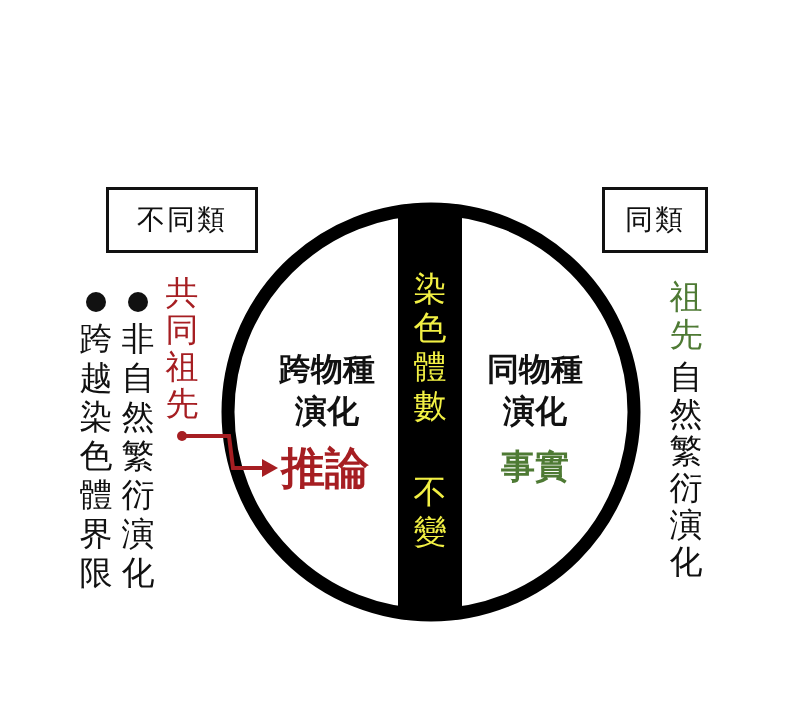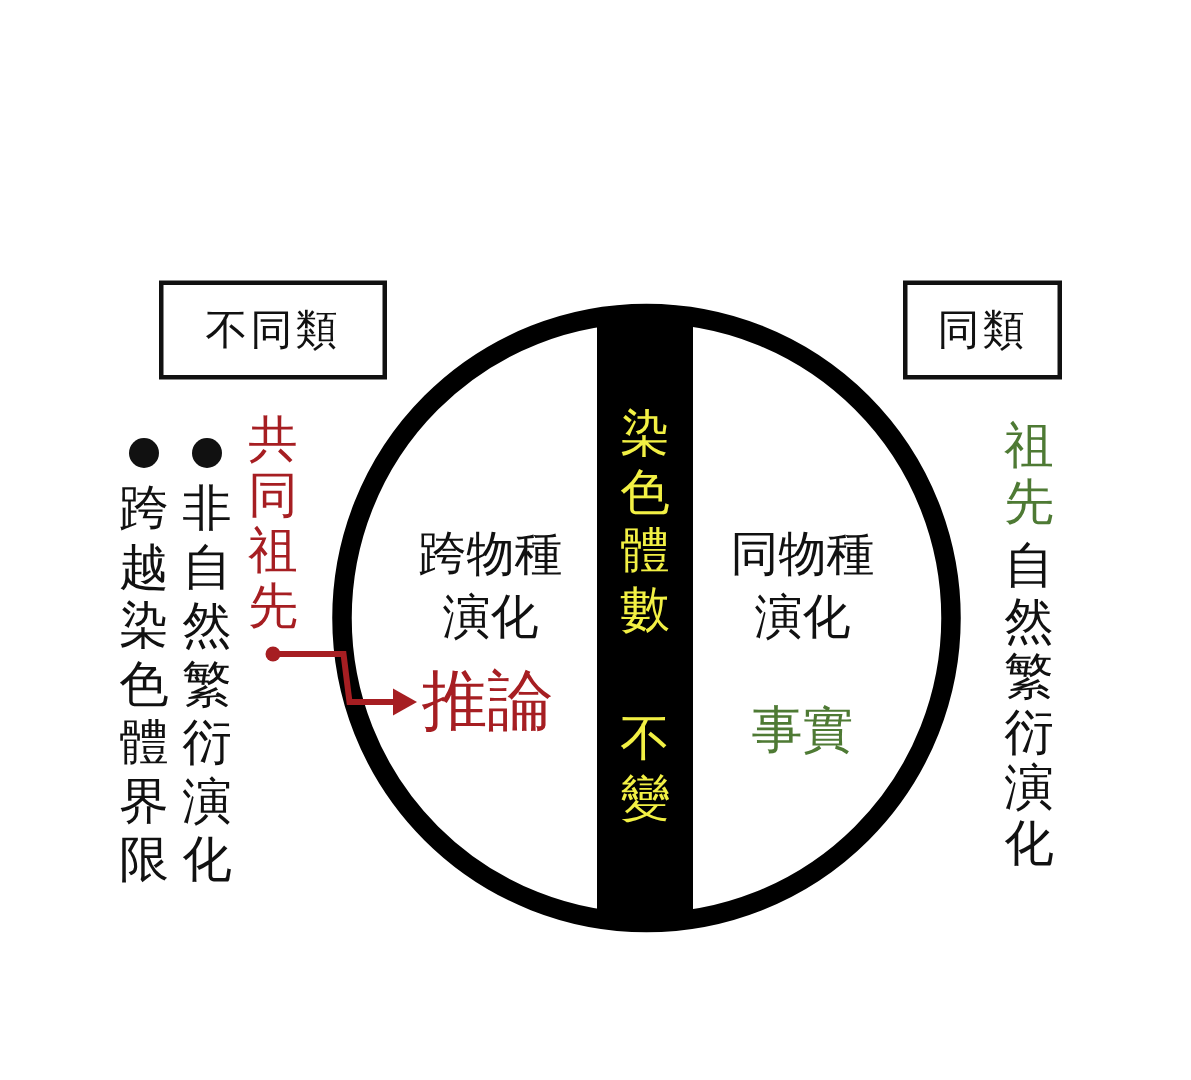--- a/index.html
+++ b/index.html
@@ -4,21 +4,21 @@
 <style>
   html, body { margin: 0; padding: 0; background: #ffffff; }
   body { width: 794px; height: 720px; position: relative; overflow: hidden;
          font-family: "DejaVu Sans", sans-serif; }
   .box { position: absolute; border: 3px solid #111; background: #fff;
          display: flex; align-items: center; justify-content: center;
          font-size: 28px; color: #111; letter-spacing: 2px; box-sizing: border-box; }
   .vcol { position: absolute; display: flex; flex-direction: column; align-items: center; }
   .vcol span { display: block; line-height: 1; }
   .bullet { width: 20px; height: 20px; border-radius: 50%; background: #111; margin-bottom: 10px; }
-  .circle-txt { position: absolute; text-align: center; font-size: 32px; line-height: 42px; color: #111; }
+  .circle-txt { position: absolute; text-align: center; font-size: 32px; line-height: 42px; color: #111; font-weight: bold; }
   svg { position: absolute; left: 0; top: 0; }
 </style>
 </head>
 <body>
 
 <svg width="794" height="720">
   <circle cx="431" cy="412" r="203" fill="#fff" stroke="#000" stroke-width="13"></circle>
   <clipPath id="cclip">
       <circle cx="431" cy="412" r="209"></circle>
     </clipPath>
@@ -87,21 +87,21 @@
   <div>演化</div>
 </div>
 <div class="circle-txt" style="left:280px; top:447px; width:90px; font-size:44px; color:#a61e22;">
   <div>推論</div>
 </div>
 
 <div class="circle-txt" style="left:470px; top:348px; width:130px;">
   <div>同物種</div>
   <div>演化</div>
 </div>
-<div class="circle-txt" style="left:490px; top:445px; width:90px; font-size:34px; color:#4e7a34;margin-top:21px;">
+<div class="circle-txt" style="left:490px; top:445px; width:90px; font-size:34px; color:#4e7a34;">
   <div>事實</div>
 </div>
 
 <div class="vcol" style="left:410px; top:272px; width:40px; font-size:33px; color:#f2f044;">
   <span style="height:39px">染</span>
   <span style="height:39px">色</span>
   <span style="height:39px">體</span>
   <span style="height:39px">數</span>
 </div>
 <div class="vcol" style="left:410px; top:475px; width:40px; font-size:33px; color:#f2f044;">

